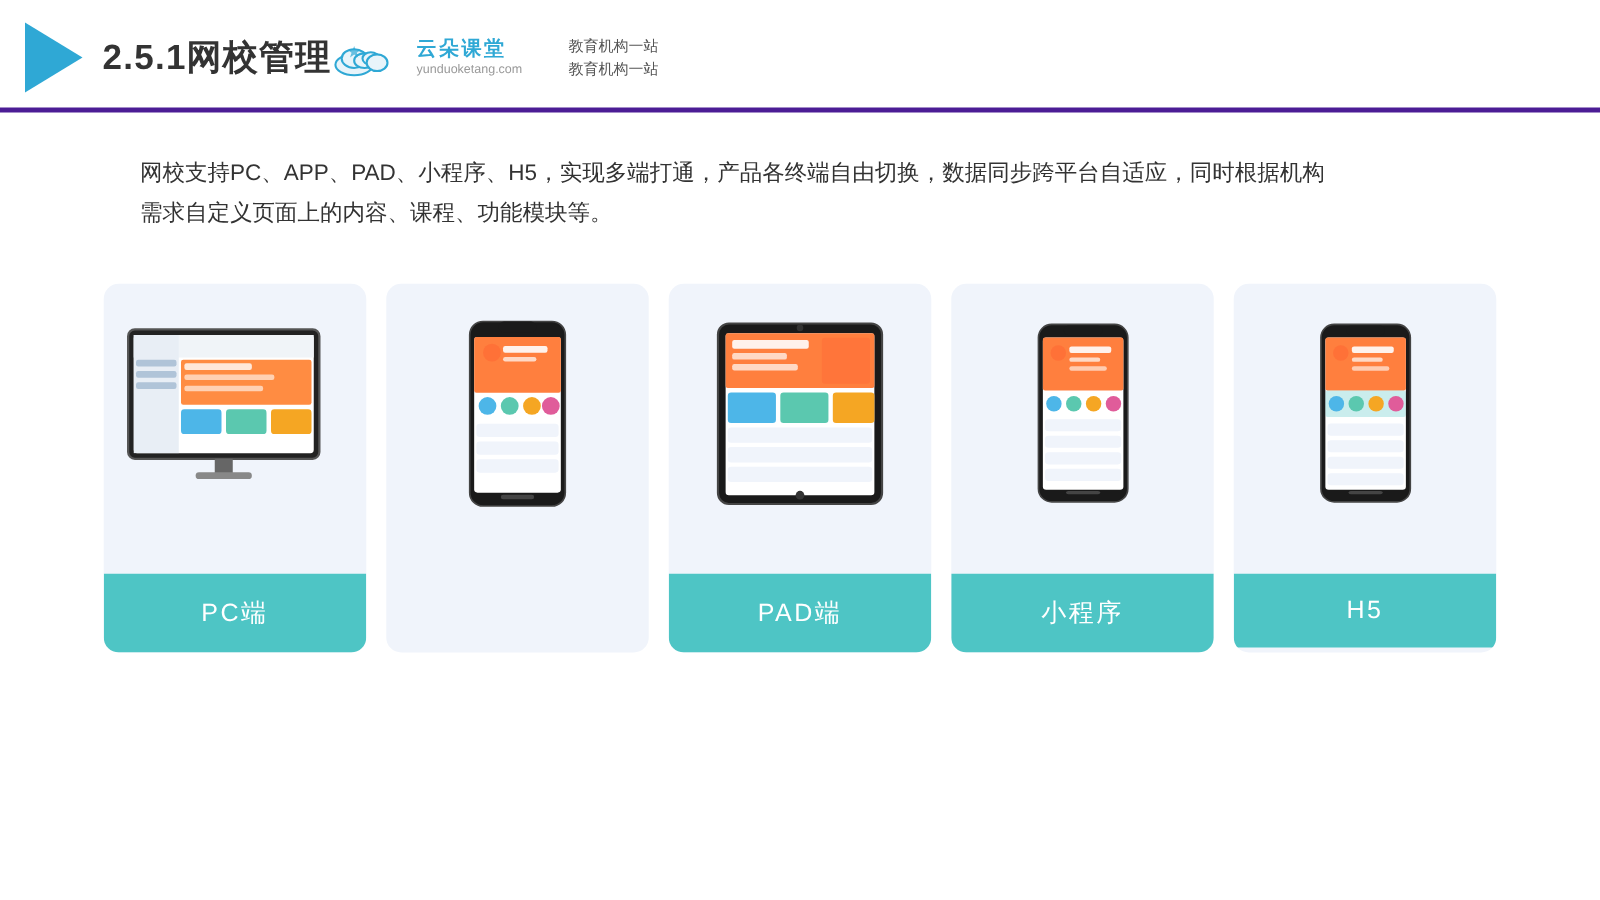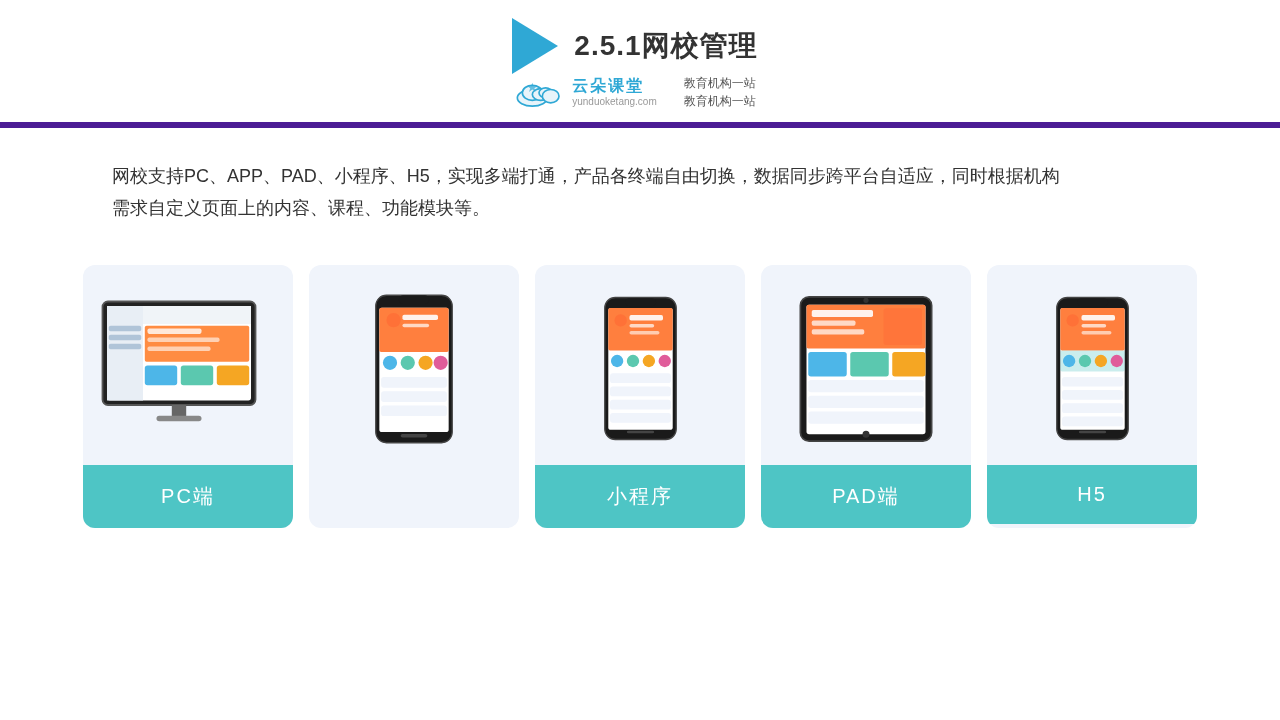--- a/index.html
+++ b/index.html
@@ -9,24 +9,22 @@
       background: #ffffff;
       font-family: 'Microsoft YaHei', 'PingFang SC', sans-serif;
       overflow: hidden;
       position: relative;
     }
 
     
     .header {
       display: flex;
       align-items: center;
-      justify-content: space-between;
       padding: 18px 30px 12px 20px;
-      border-bottom: 6px solid #4c1d95;
-      flex-direction: column;
+      border-bottom: 4px solid #4c1d95;
     }
     .header-left {
       display: flex;
       align-items: center;
       gap: 16px;
     }
     .logo-triangle {
       width: 0;
       height: 0;
       border-top: 28px solid transparent;
@@ -40,21 +38,21 @@
       letter-spacing: 1px;
     }
     .header-right {
       display: flex;
       align-items: center;
       gap: 8px;
     }
     .cloud-logo {
       display: flex;
       align-items: center;
-      gap: 8px;
+      gap: 18px;
     }
     .cloud-icon-svg {
       width: 50px;
       height: 36px;
     }
     .logo-text-block {
       display: flex;
       flex-direction: column;
       align-items: flex-start;
       line-height: 1.2;
@@ -88,20 +86,21 @@
     }
 
     .card {
       background: #f0f4fb;
       border-radius: 12px;
       width: 210px;
       display: flex;
       flex-direction: column;
       align-items: center;
       overflow: hidden;
+      gap: 32px;
     }
 
     .card-image-area {
       width: 100%;
       height: 200px;
       display: flex;
       align-items: center;
       justify-content: center;
       padding: 16px 12px 8px 12px;
     }
@@ -231,20 +230,51 @@
         <rect x="8" y="110" width="74" height="12" rx="3" fill="#f0f4fb"></rect>
         <rect x="8" y="126" width="74" height="12" rx="3" fill="#f0f4fb"></rect>
 
         <rect x="30" y="158" width="30" height="4" rx="2" fill="#444"></rect>
       </svg>
     </div>
   </div>
 
   <div class="card">
     <div class="card-image-area">
+      <svg class="tablet-mock" viewBox="0 0 160 175" xmlns="http://www.w3.org/2000/svg">
+
+        <rect x="5" y="5" width="150" height="165" rx="10" ry="10" fill="#1a1a1a" stroke="#444" stroke-width="2"></rect>
+
+        <rect x="12" y="14" width="136" height="148" rx="3" fill="#fff"></rect>
+
+        <circle cx="80" cy="9" r="3" fill="#333"></circle>
+
+        <rect x="12" y="14" width="136" height="50" rx="2" fill="#ff7f3e"></rect>
+        <rect x="18" y="20" width="70" height="8" rx="2" fill="#fff" opacity="0.9"></rect>
+        <rect x="18" y="32" width="50" height="6" rx="2" fill="#fff" opacity="0.7"></rect>
+        <rect x="18" y="42" width="60" height="6" rx="2" fill="#fff" opacity="0.7"></rect>
+
+        <rect x="100" y="18" width="44" height="42" rx="3" fill="#ff6b35" opacity="0.5"></rect>
+
+        <rect x="14" y="68" width="44" height="28" rx="3" fill="#4db6e8"></rect>
+        <rect x="62" y="68" width="44" height="28" rx="3" fill="#5bc8af"></rect>
+        <rect x="110" y="68" width="38" height="28" rx="3" fill="#f5a623"></rect>
+
+        <rect x="14" y="100" width="132" height="14" rx="3" fill="#f0f4fb"></rect>
+        <rect x="14" y="118" width="132" height="14" rx="3" fill="#f0f4fb"></rect>
+        <rect x="14" y="136" width="132" height="14" rx="3" fill="#f0f4fb"></rect>
+
+        <circle cx="80" cy="162" r="4" fill="#333"></circle>
+      </svg>
+    </div>
+    <div class="card-label">PAD端</div>
+  </div>
+
+  <div class="card">
+    <div class="card-image-area">
       <svg class="small-phone-mock" viewBox="0 0 85 165" xmlns="http://www.w3.org/2000/svg">
 
         <rect x="2" y="2" width="81" height="161" rx="12" ry="12" fill="#1a1a1a" stroke="#444" stroke-width="1.5"></rect>
 
         <rect x="6" y="14" width="73" height="138" rx="3" fill="#fff"></rect>
 
         <rect x="25" y="3" width="35" height="9" rx="5" fill="#1a1a1a"></rect>
 
         <rect x="6" y="14" width="73" height="48" rx="2" fill="#ff7f3e"></rect>
         <circle cx="20" cy="28" r="7" fill="#ff6b35" opacity="0.7"></circle>
@@ -263,51 +293,20 @@
         <rect x="8" y="133" width="69" height="11" rx="3" fill="#f0f4fb"></rect>
 
         <rect x="27" y="153" width="31" height="3" rx="2" fill="#444"></rect>
       </svg>
     </div>
     <div class="card-label">小程序</div>
   </div>
 
   <div class="card">
     <div class="card-image-area">
-      <svg class="tablet-mock" viewBox="0 0 160 175" xmlns="http://www.w3.org/2000/svg">
-
-        <rect x="5" y="5" width="150" height="165" rx="10" ry="10" fill="#1a1a1a" stroke="#444" stroke-width="2"></rect>
-
-        <rect x="12" y="14" width="136" height="148" rx="3" fill="#fff"></rect>
-
-        <circle cx="80" cy="9" r="3" fill="#333"></circle>
-
-        <rect x="12" y="14" width="136" height="50" rx="2" fill="#ff7f3e"></rect>
-        <rect x="18" y="20" width="70" height="8" rx="2" fill="#fff" opacity="0.9"></rect>
-        <rect x="18" y="32" width="50" height="6" rx="2" fill="#fff" opacity="0.7"></rect>
-        <rect x="18" y="42" width="60" height="6" rx="2" fill="#fff" opacity="0.7"></rect>
-
-        <rect x="100" y="18" width="44" height="42" rx="3" fill="#ff6b35" opacity="0.5"></rect>
-
-        <rect x="14" y="68" width="44" height="28" rx="3" fill="#4db6e8"></rect>
-        <rect x="62" y="68" width="44" height="28" rx="3" fill="#5bc8af"></rect>
-        <rect x="110" y="68" width="38" height="28" rx="3" fill="#f5a623"></rect>
-
-        <rect x="14" y="100" width="132" height="14" rx="3" fill="#f0f4fb"></rect>
-        <rect x="14" y="118" width="132" height="14" rx="3" fill="#f0f4fb"></rect>
-        <rect x="14" y="136" width="132" height="14" rx="3" fill="#f0f4fb"></rect>
-
-        <circle cx="80" cy="162" r="4" fill="#333"></circle>
-      </svg>
-    </div>
-    <div class="card-label">PAD端</div>
-  </div>
-
-  <div class="card">
-    <div class="card-image-area">
       <svg class="small-phone-mock" viewBox="0 0 85 165" xmlns="http://www.w3.org/2000/svg">
 
         <rect x="2" y="2" width="81" height="161" rx="12" ry="12" fill="#1a1a1a" stroke="#444" stroke-width="1.5"></rect>
 
         <rect x="6" y="14" width="73" height="138" rx="3" fill="#fff"></rect>
 
         <rect x="25" y="3" width="35" height="9" rx="5" fill="#1a1a1a"></rect>
 
         <rect x="6" y="14" width="73" height="48" rx="2" fill="#ff7f3e"></rect>
         <circle cx="20" cy="28" r="7" fill="#ff6b35" opacity="0.7"></circle>

